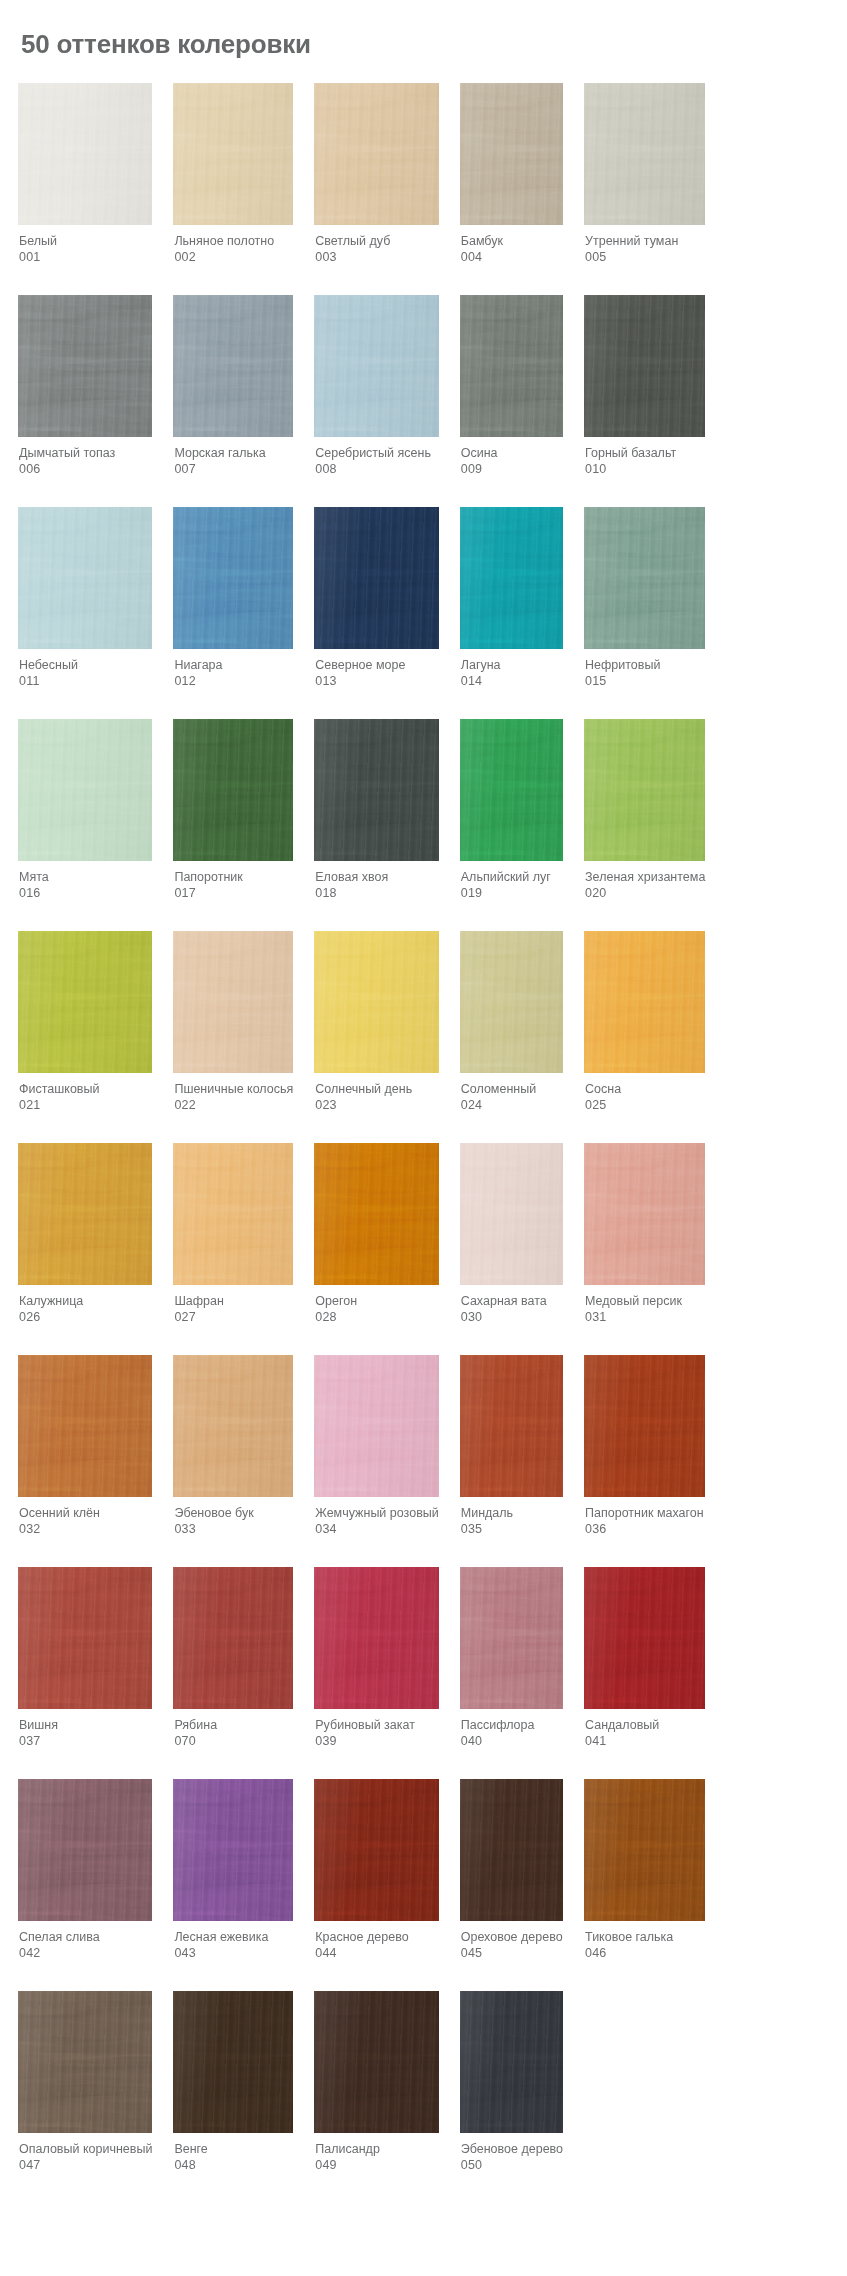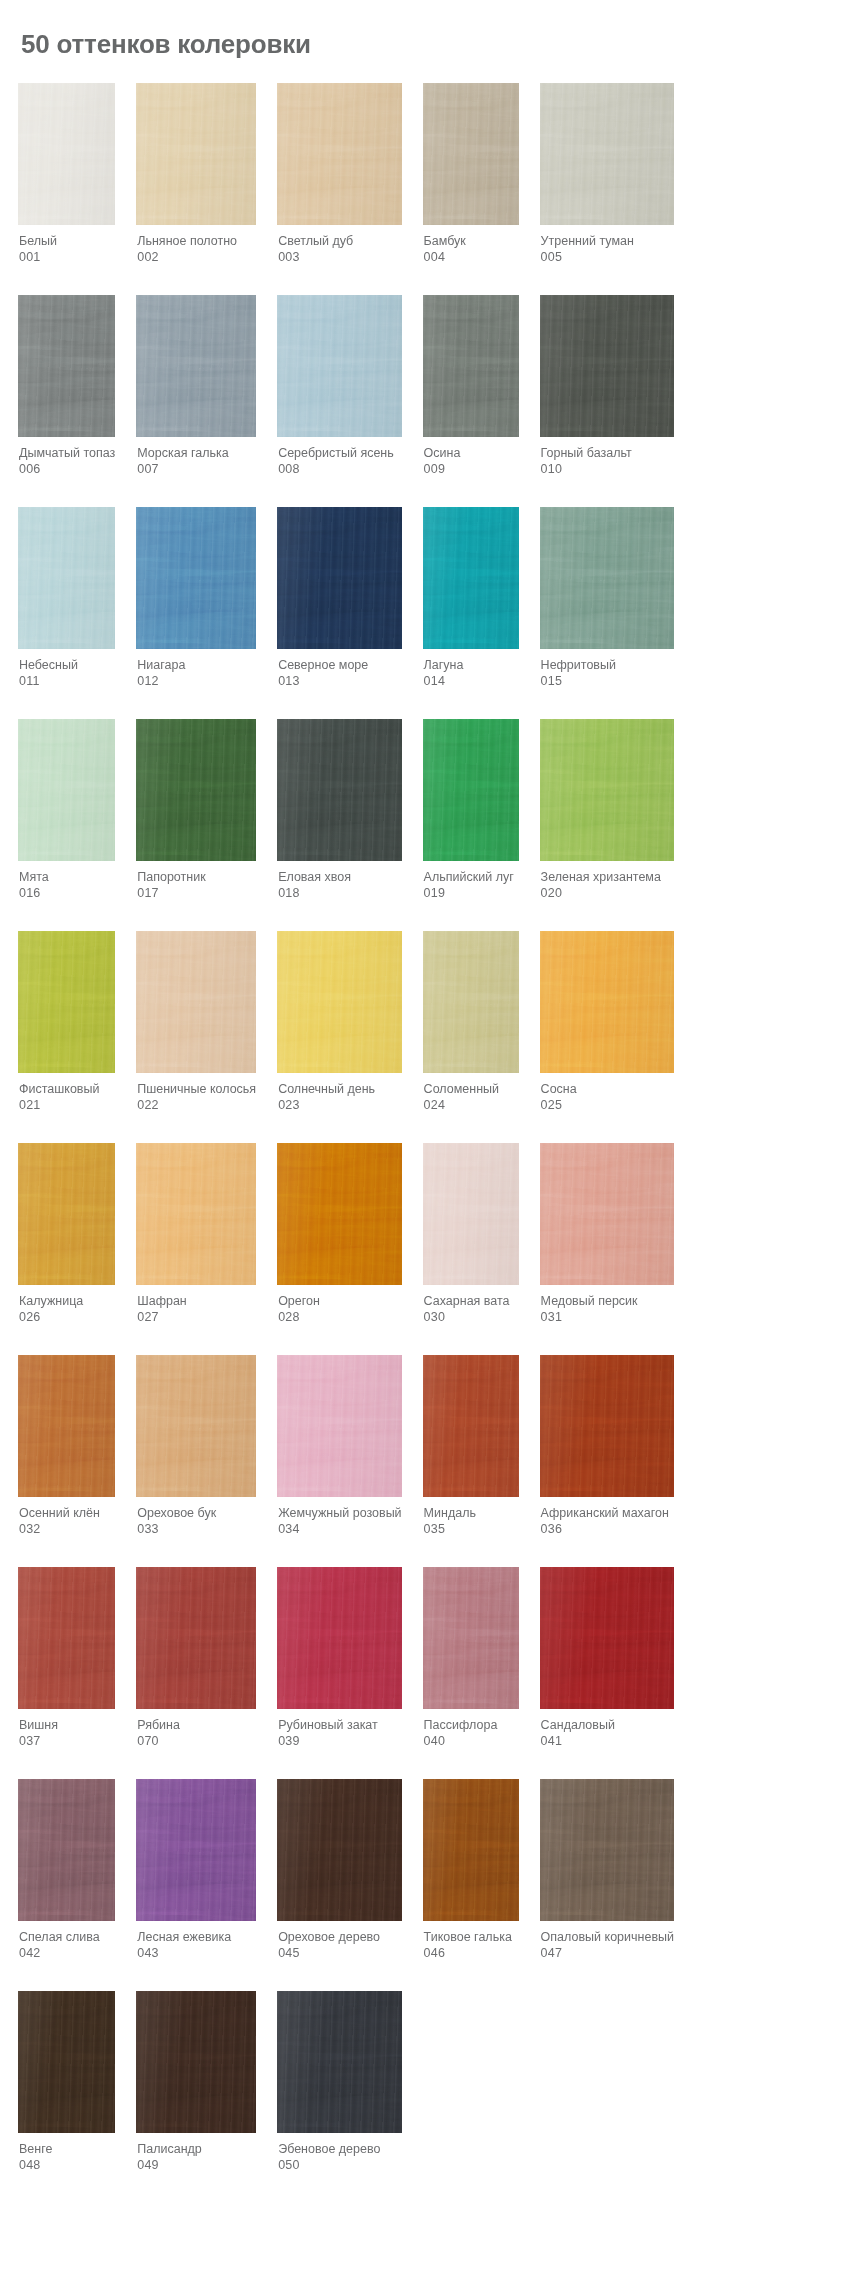--- a/index.html
+++ b/index.html
@@ -534,21 +534,21 @@
       </div>
       <div class="swatch-cell">
         <div class="swatch-chip" style="background-color: rgb(216, 167, 116);">
           <div class="grain"><svg width="100%" height="100%" preserveAspectRatio="none">
               <rect width="100%" height="100%" filter="url(#woodgrain)" opacity="0.6"></rect>
             </svg></div>
           <div class="grain-b"></div>
           <div class="sheen"></div>
         </div>
         <div class="swatch-meta">
-          <span class="swatch-name">Ореховое бук</span>
+          <span class="swatch-name">Эбеновое бук</span>
           <span class="swatch-code">033</span>
         </div>
       </div>
       <div class="swatch-cell">
         <div class="swatch-chip" style="background-color: rgb(229, 174, 194);">
           <div class="grain"><svg width="100%" height="100%" preserveAspectRatio="none">
               <rect width="100%" height="100%" filter="url(#woodgrain)" opacity="0.6"></rect>
             </svg></div>
           <div class="grain-b"></div>
           <div class="sheen"></div>
@@ -573,21 +573,21 @@
       </div>
       <div class="swatch-cell">
         <div class="swatch-chip" style="background-color: rgb(156, 56, 24);">
           <div class="grain"><svg width="100%" height="100%" preserveAspectRatio="none">
               <rect width="100%" height="100%" filter="url(#woodgrain)" opacity="0.6"></rect>
             </svg></div>
           <div class="grain-b"></div>
           <div class="sheen"></div>
         </div>
         <div class="swatch-meta">
-          <span class="swatch-name">Африканский махагон</span>
+          <span class="swatch-name">Папоротник махагон</span>
           <span class="swatch-code">036</span>
         </div>
       </div>
       <div class="swatch-cell">
         <div class="swatch-chip" style="background-color: rgb(164, 69, 57);">
           <div class="grain"><svg width="100%" height="100%" preserveAspectRatio="none">
               <rect width="100%" height="100%" filter="url(#woodgrain)" opacity="0.6"></rect>
             </svg></div>
           <div class="grain-b"></div>
           <div class="sheen"></div>
@@ -669,20 +669,33 @@
             </svg></div>
           <div class="grain-b"></div>
           <div class="sheen"></div>
         </div>
         <div class="swatch-meta">
           <span class="swatch-name">Лесная ежевика</span>
           <span class="swatch-code">043</span>
         </div>
       </div>
       <div class="swatch-cell">
+        <div class="swatch-chip" style="background-color: rgb(124, 37, 22);">
+          <div class="grain"><svg width="100%" height="100%" preserveAspectRatio="none">
+              <rect width="100%" height="100%" filter="url(#woodgrain)" opacity="0.6"></rect>
+            </svg></div>
+          <div class="grain-b"></div>
+          <div class="sheen"></div>
+        </div>
+        <div class="swatch-meta">
+          <span class="swatch-name">Красное дерево</span>
+          <span class="swatch-code">044</span>
+        </div>
+      </div>
+      <div class="swatch-cell">
         <div class="swatch-chip" style="background-color: rgb(64, 42, 32);">
           <div class="grain"><svg width="100%" height="100%" preserveAspectRatio="none">
               <rect width="100%" height="100%" filter="url(#woodgrain)" opacity="0.6"></rect>
             </svg></div>
           <div class="grain-b"></div>
           <div class="sheen"></div>
         </div>
         <div class="swatch-meta">
           <span class="swatch-name">Ореховое дерево</span>
           <span class="swatch-code">045</span>

